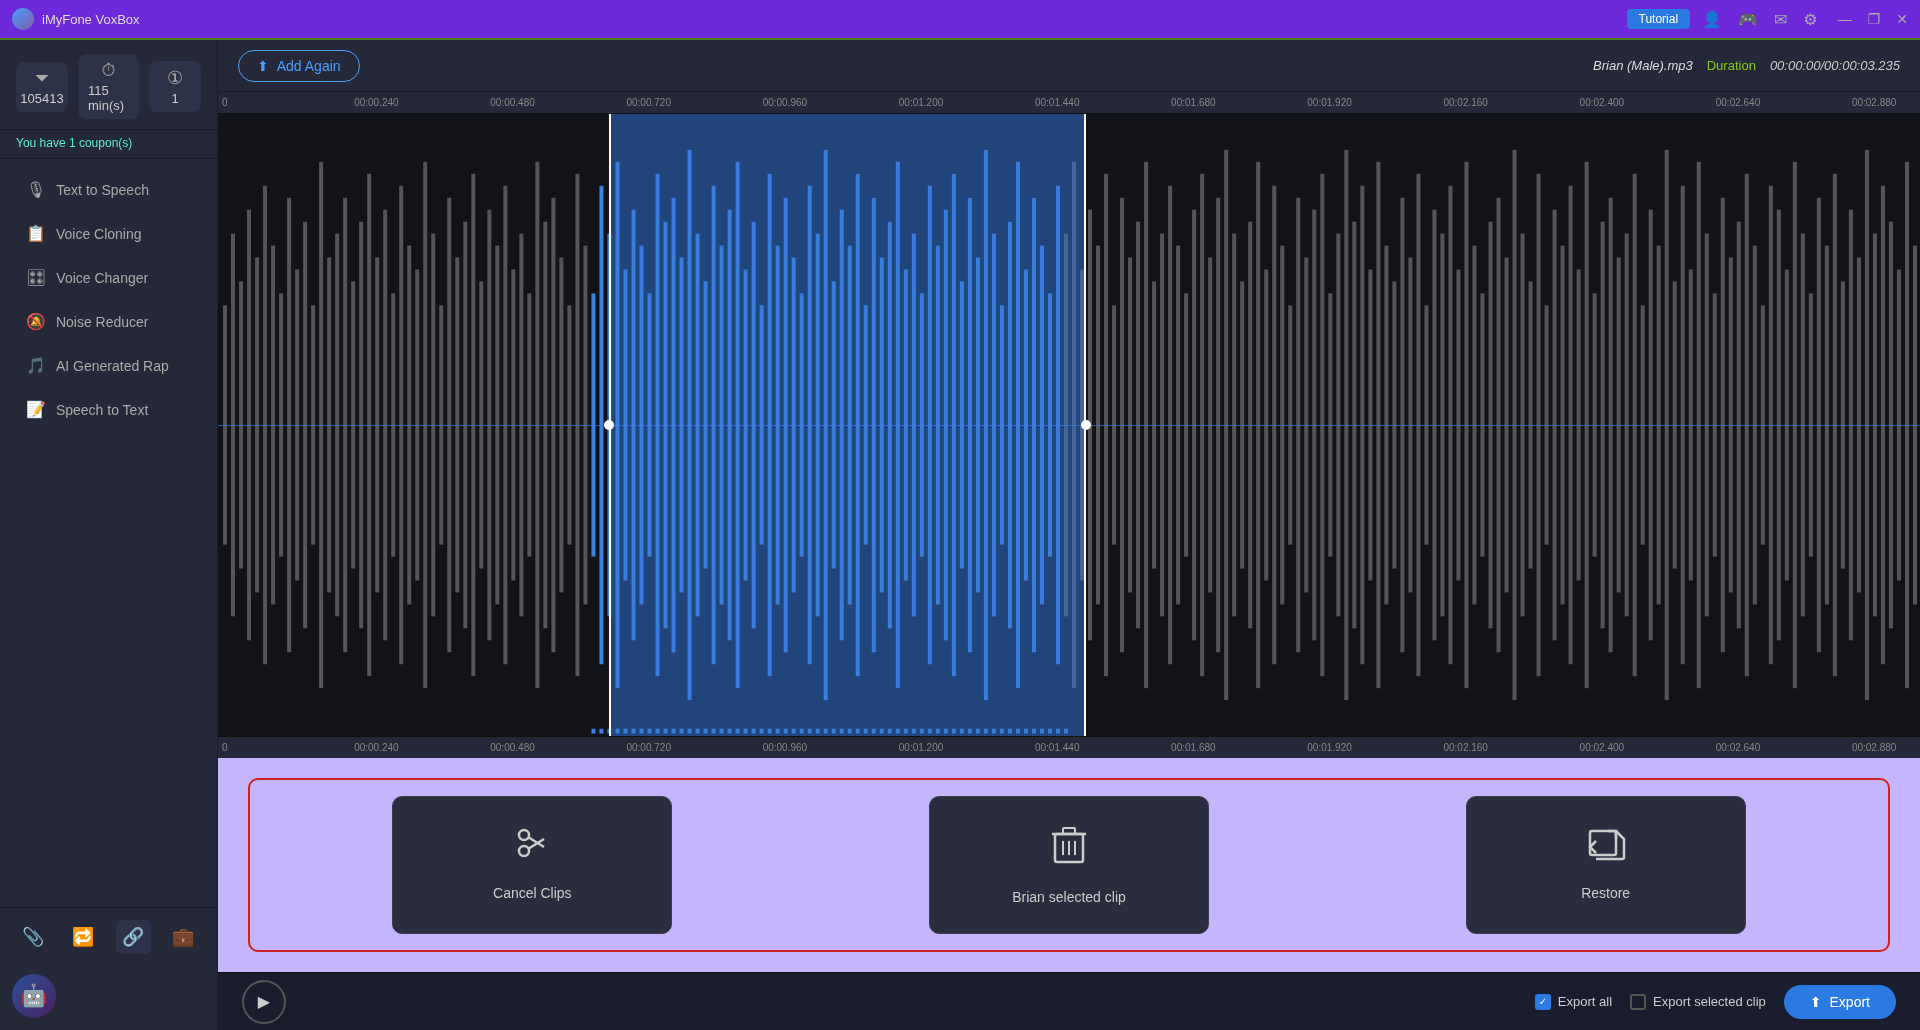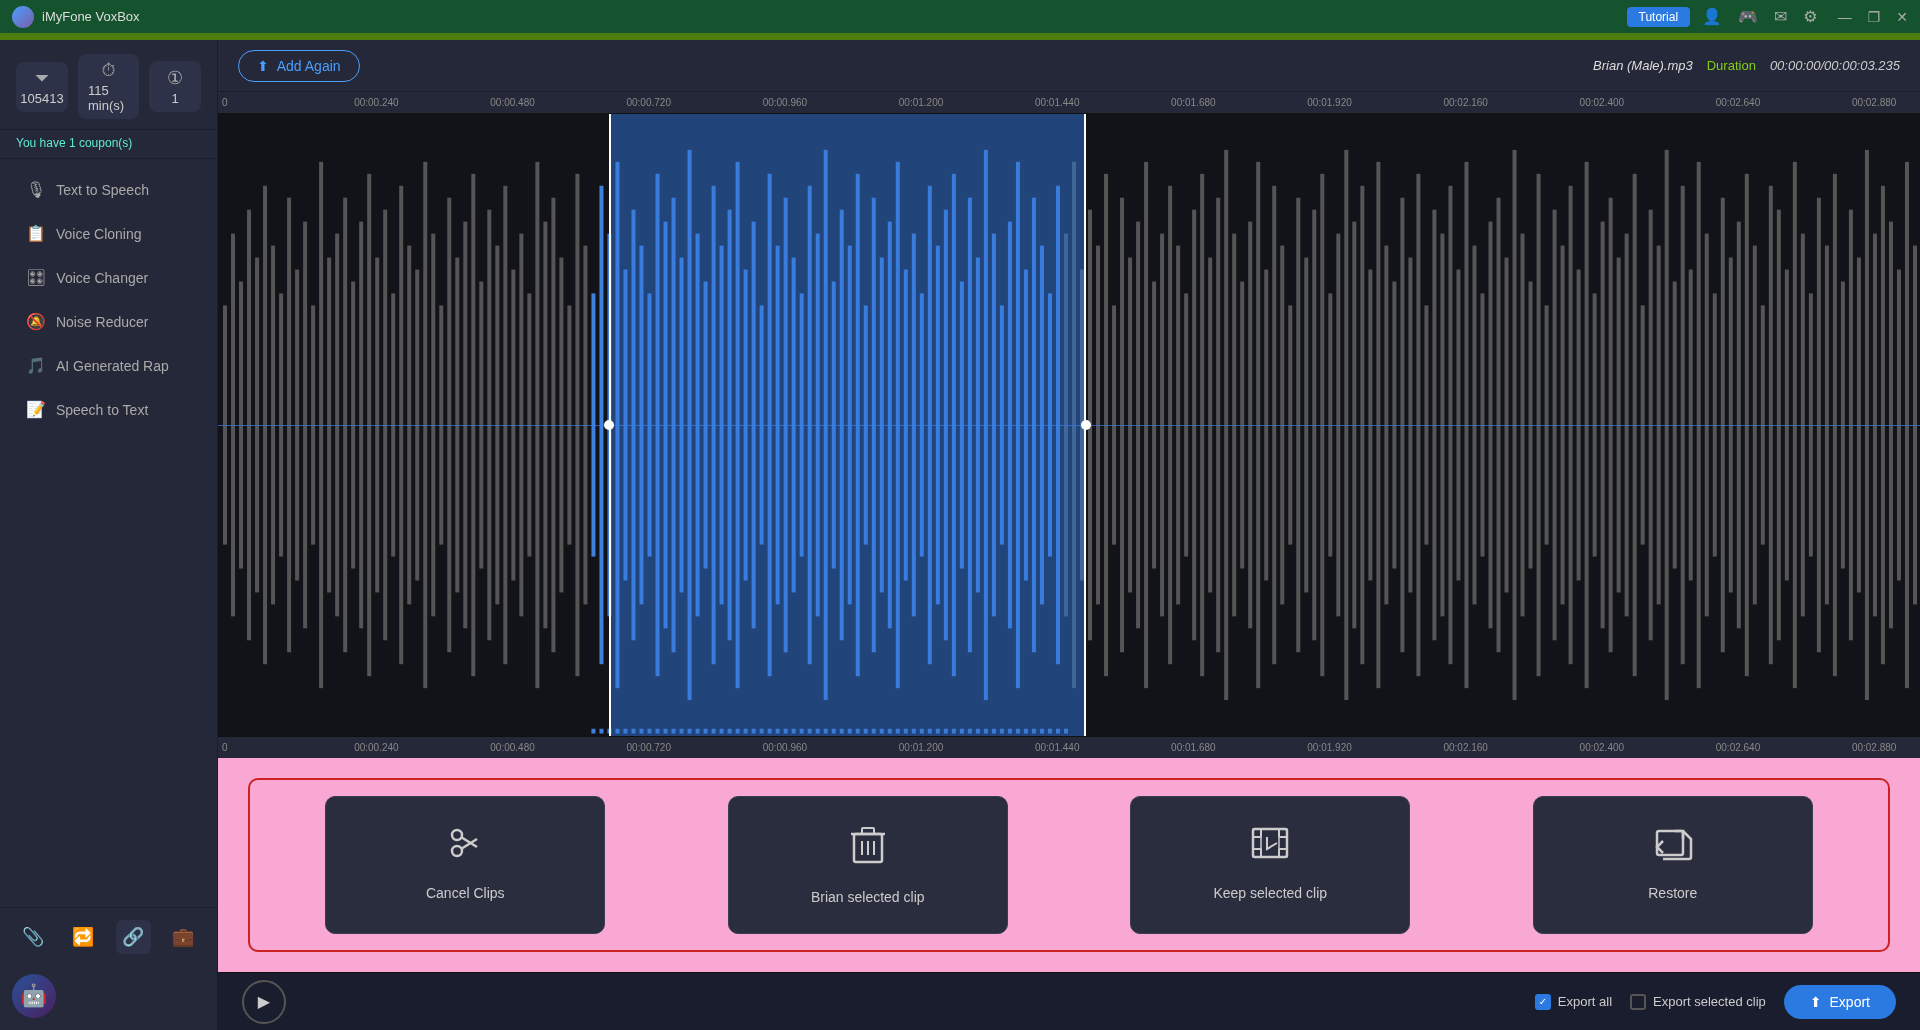--- a/index.html
+++ b/index.html
@@ -10,26 +10,26 @@
       width: 1920px;
       height: 1030px;
       overflow: hidden;
       display: flex;
       flex-direction: column;
     }
 
     
     .title-bar {
       height: 40px;
-      background: #14532d;
+      background: #6d28d9;
       display: flex;
       align-items: center;
       padding: 12px 12px;
       flex-shrink: 0;
-      border-bottom: 7px solid #4d7c0f;
+      border-bottom: 2px solid #4d7c0f;
     }
     .title-bar-logo {
       width: 22px;
       height: 22px;
       border-radius: 50%;
       background: linear-gradient(135deg, #4a9eff, #7b5ea7);
       margin-right: 8px;
       flex-shrink: 0;
     }
     .title-bar-name {
@@ -250,21 +250,21 @@
       display: flex;
       align-items: flex-start;
       padding-top: 2px;
       position: relative;
       overflow: hidden;
     }
 
     
     .action-area {
       padding: 20px 30px;
-      background: #f9a8d4;
+      background: #c4b5fd;
       flex-shrink: 0;
     }
     .action-buttons-wrapper {
       border: 2px solid #cc2222;
       border-radius: 10px;
       padding: 16px 20px;
       display: flex;
       justify-content: space-around;
       gap: 12px;
     }
@@ -743,39 +743,20 @@
               <line x1="12" y1="16" x2="12" y2="30" stroke="#ccc" stroke-width="2"></line>
               <line x1="18" y1="16" x2="18" y2="30" stroke="#ccc" stroke-width="2"></line>
               <line x1="24" y1="16" x2="24" y2="30" stroke="#ccc" stroke-width="2"></line>
             </svg>
           </div>
           <span>Brian selected clip</span>
         </button>
         <button class="action-btn">
           <div class="action-btn-icon">
             <svg width="40" height="36" viewBox="0 0 40 36" fill="none">
-              <rect x="3" y="4" width="34" height="28" rx="2" stroke="#ccc" stroke-width="2.5" fill="none"></rect>
-              <rect x="3" y="4" width="8" height="8" rx="1" stroke="#ccc" stroke-width="2" fill="none"></rect>
-              <rect x="3" y="24" width="8" height="8" rx="1" stroke="#ccc" stroke-width="2" fill="none"></rect>
-              <rect x="29" y="4" width="8" height="8" rx="1" stroke="#ccc" stroke-width="2" fill="none"></rect>
-              <rect x="29" y="24" width="8" height="8" rx="1" stroke="#ccc" stroke-width="2" fill="none"></rect>
-              <line x1="11" y1="4" x2="11" y2="32" stroke="#ccc" stroke-width="1.5"></line>
-              <line x1="29" y1="4" x2="29" y2="32" stroke="#ccc" stroke-width="1.5"></line>
-              <line x1="3" y1="12" x2="11" y2="12" stroke="#ccc" stroke-width="1.5"></line>
-              <line x1="29" y1="12" x2="37" y2="12" stroke="#ccc" stroke-width="1.5"></line>
-              <line x1="3" y1="24" x2="11" y2="24" stroke="#ccc" stroke-width="1.5"></line>
-              <line x1="29" y1="24" x2="37" y2="24" stroke="#ccc" stroke-width="1.5"></line>
-              <polyline points="17,12 17,24 27,18" fill="none" stroke="#ccc" stroke-width="2"></polyline>
-            </svg>
-          </div>
-          <span>Keep selected clip</span>
-        </button>
-        <button class="action-btn">
-          <div class="action-btn-icon">
-            <svg width="40" height="36" viewBox="0 0 40 36" fill="none">
               <rect x="4" y="6" width="26" height="24" rx="2" stroke="#ccc" stroke-width="2.5" fill="none"></rect>
               <polyline points="22,6 30,6 30,14" stroke="#ccc" stroke-width="2.5" fill="none"></polyline>
               <path d="M30 6 L38 14 L38 32 A2 2 0 0 1 36 34 L10 34" stroke="#ccc" stroke-width="2.5" fill="none"></path>
               <polyline points="10,16 4,22 10,28" stroke="#ccc" stroke-width="2.5" fill="none"></polyline>
             </svg>
           </div>
           <span>Restore</span>
         </button>
       </div>
     </div>

